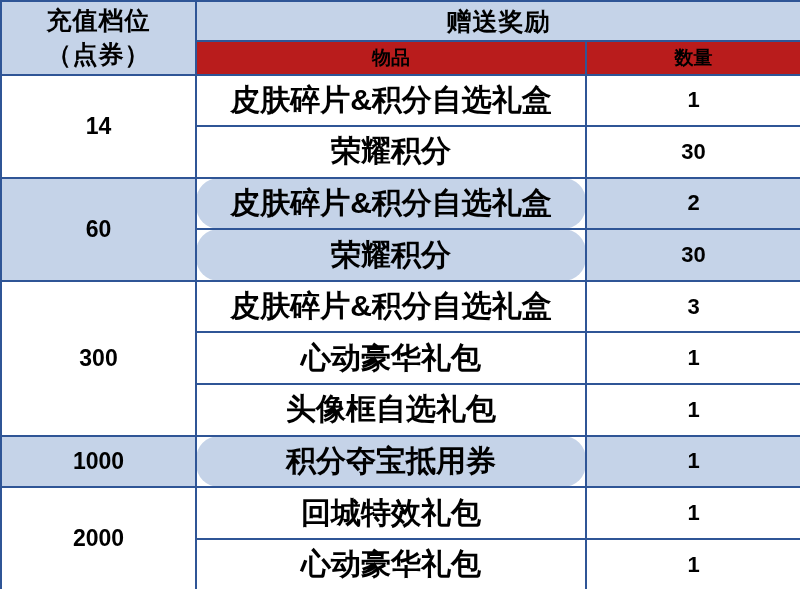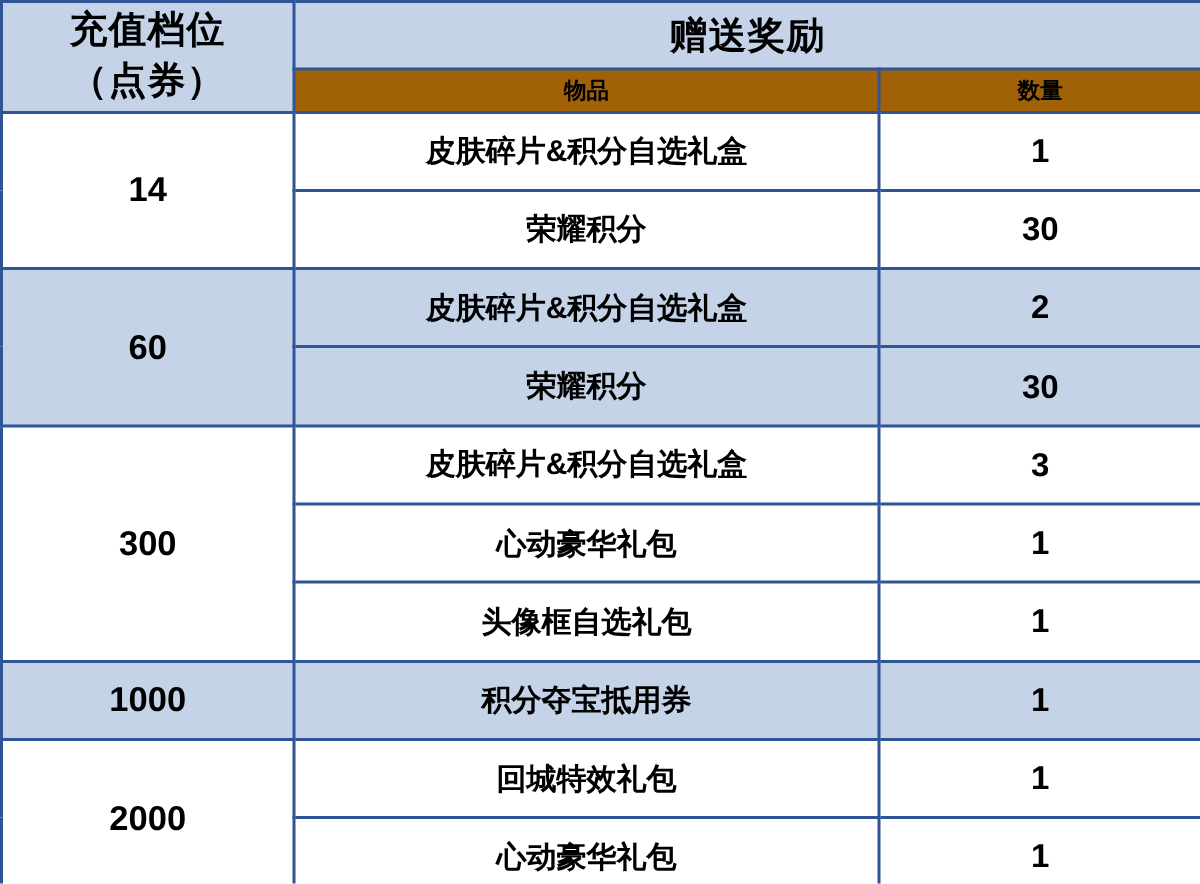--- a/index.html
+++ b/index.html
@@ -30,28 +30,29 @@
   .head-cell {
     background: #c5d3e8;
     font-size: 25px;
     letter-spacing: 1px;
   }
   .head-tier {
     font-size: 25px;
     line-height: 1.35;
   }
   .sub-head {
-    background: #a16207;
-    font-size: 15px;
+    background: #b91c1c;
+    font-size: 19px;
   }
   .tier-cell {
     font-size: 23px;
   }
   .item-cell {
-    font-size: 20px;
+    font-size: 30px;
+    border-radius: 23px;
   }
   .qty-cell {
     font-size: 22px;
   }
   .row-white td {
     background: #ffffff;
   }
   .row-blue td {
     background: #c5d3e8;
   }

